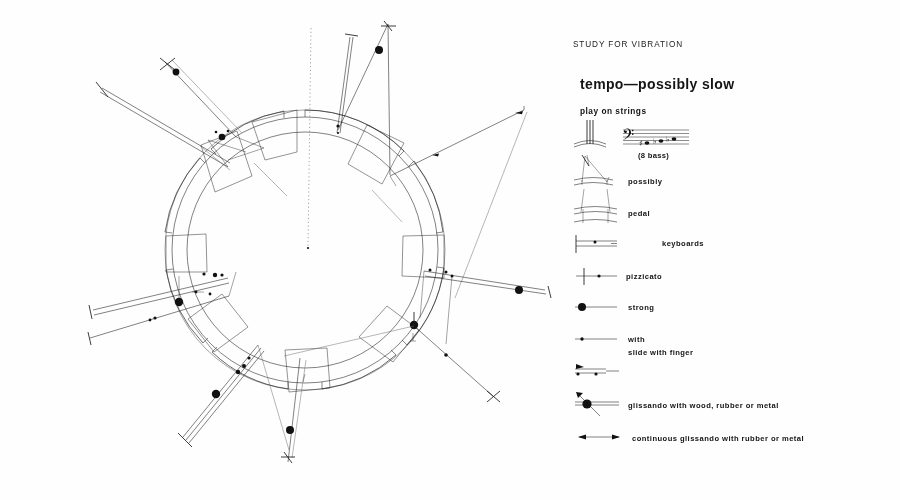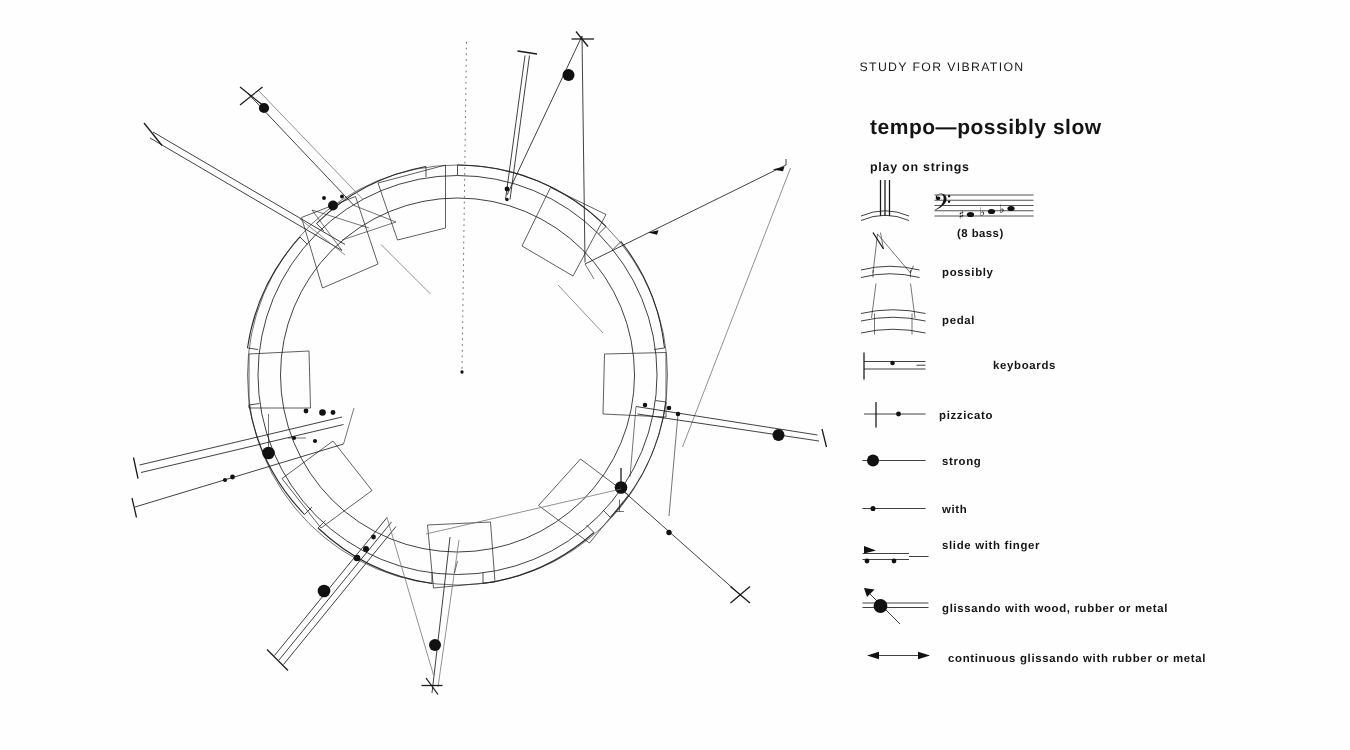--- a/index.html
+++ b/index.html
@@ -295,21 +295,21 @@
     <div class="txt-tempo">tempo—possibly slow</div>
     <div class="txt-play">play on strings</div>
     <div class="txt-8bass">(8 bass)</div>
 
     <div class="legend-label" style="left:55px; top:143px;">possibly</div>
     <div class="legend-label" style="left:55px; top:175px;">pedal</div>
     <div class="legend-label" style="left:55px; top:205px;padding-left:34px;">keyboards</div>
     <div class="legend-label" style="left:53px; top:238px;">pizzicato</div>
     <div class="legend-label" style="left:55px; top:269px;">strong</div>
     <div class="legend-label" style="left:55px; top:301px;">with</div>
-    <div class="legend-label" style="left:55px; top:325px;">slide with finger</div>
+    <div class="legend-label" style="left:55px; top:314px;">slide with finger</div>
     <div class="legend-label" style="left:55px; top:367px;">glissando with wood, rubber or metal</div>
     <div class="legend-label" style="left:59px; top:400px;text-align:right;">continuous glissando with rubber or metal</div>
 
     <svg id="legend-svg" viewBox="0 0 322 420">
 
       <g>
         <line x1="14" y1="86" x2="14" y2="110" class="ln med"></line>
         <line x1="17" y1="86" x2="17" y2="110" class="ln med"></line>
         <line x1="20" y1="86" x2="20" y2="110" class="ln med"></line>
         <path d="M 1,110 Q 17,103 33,110" class="ln thin"></path>

